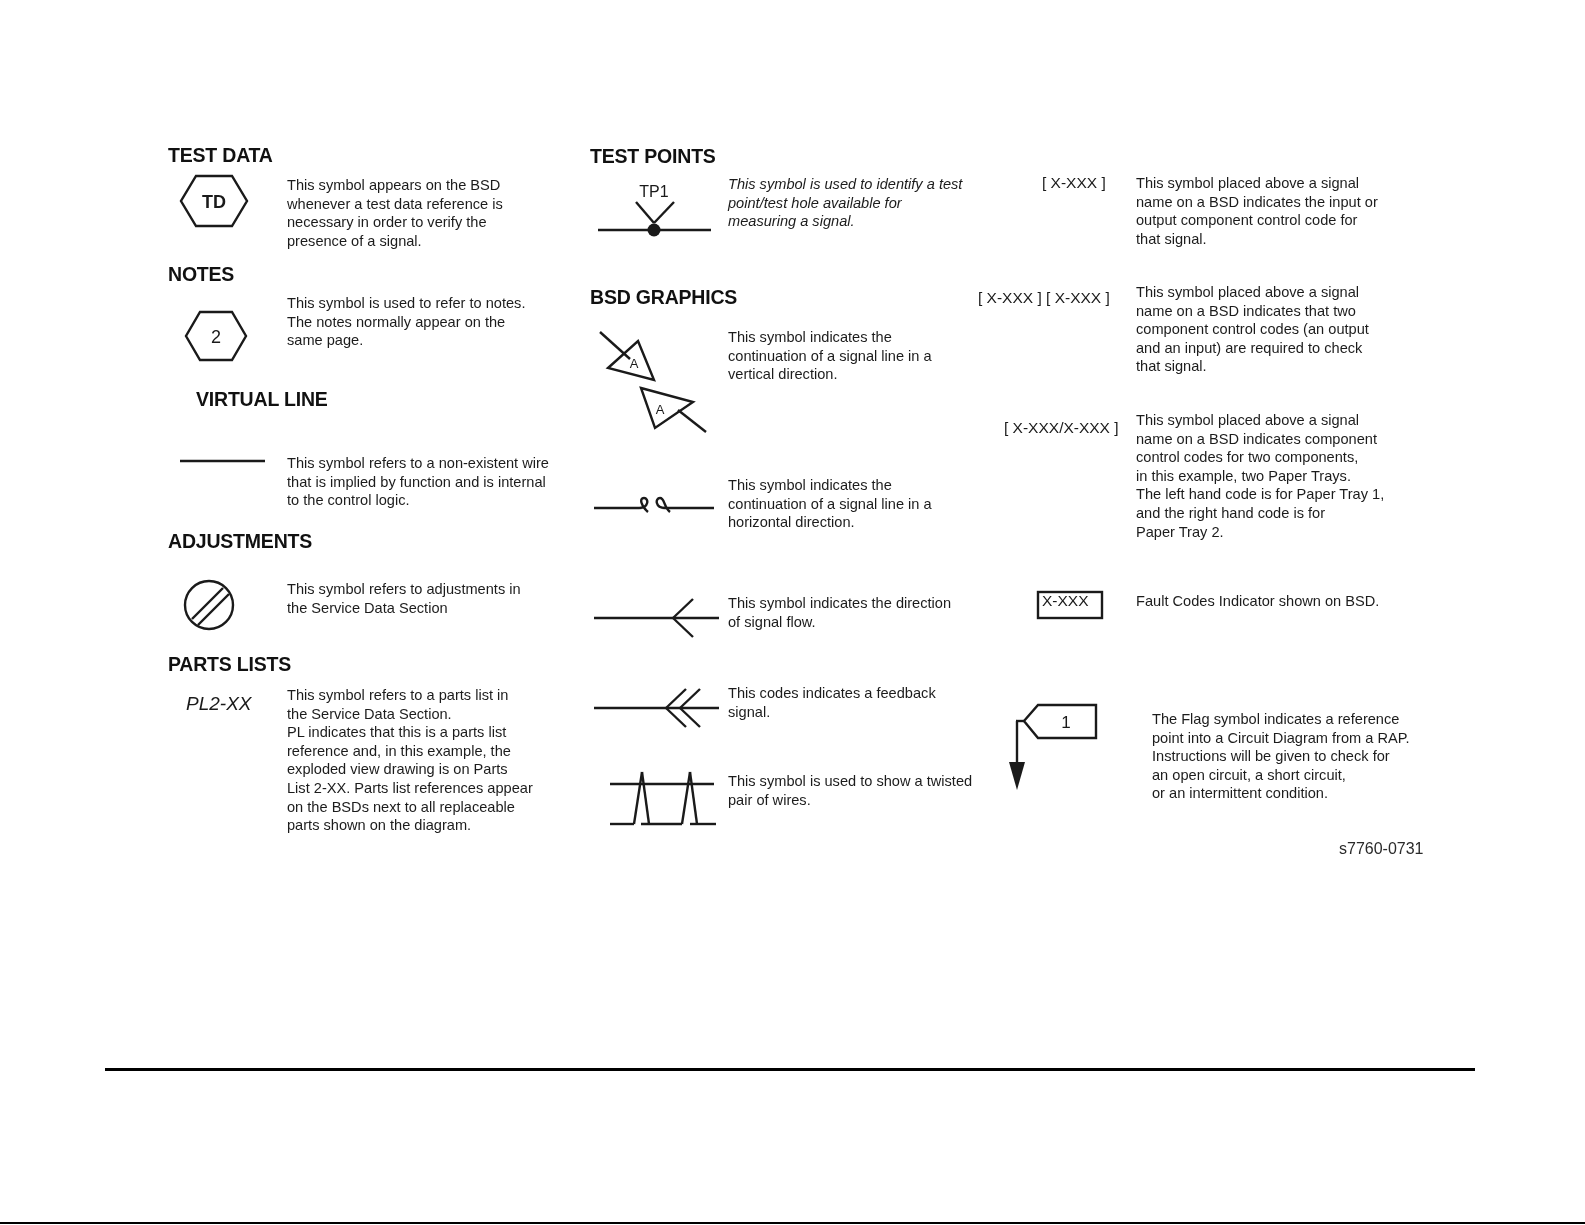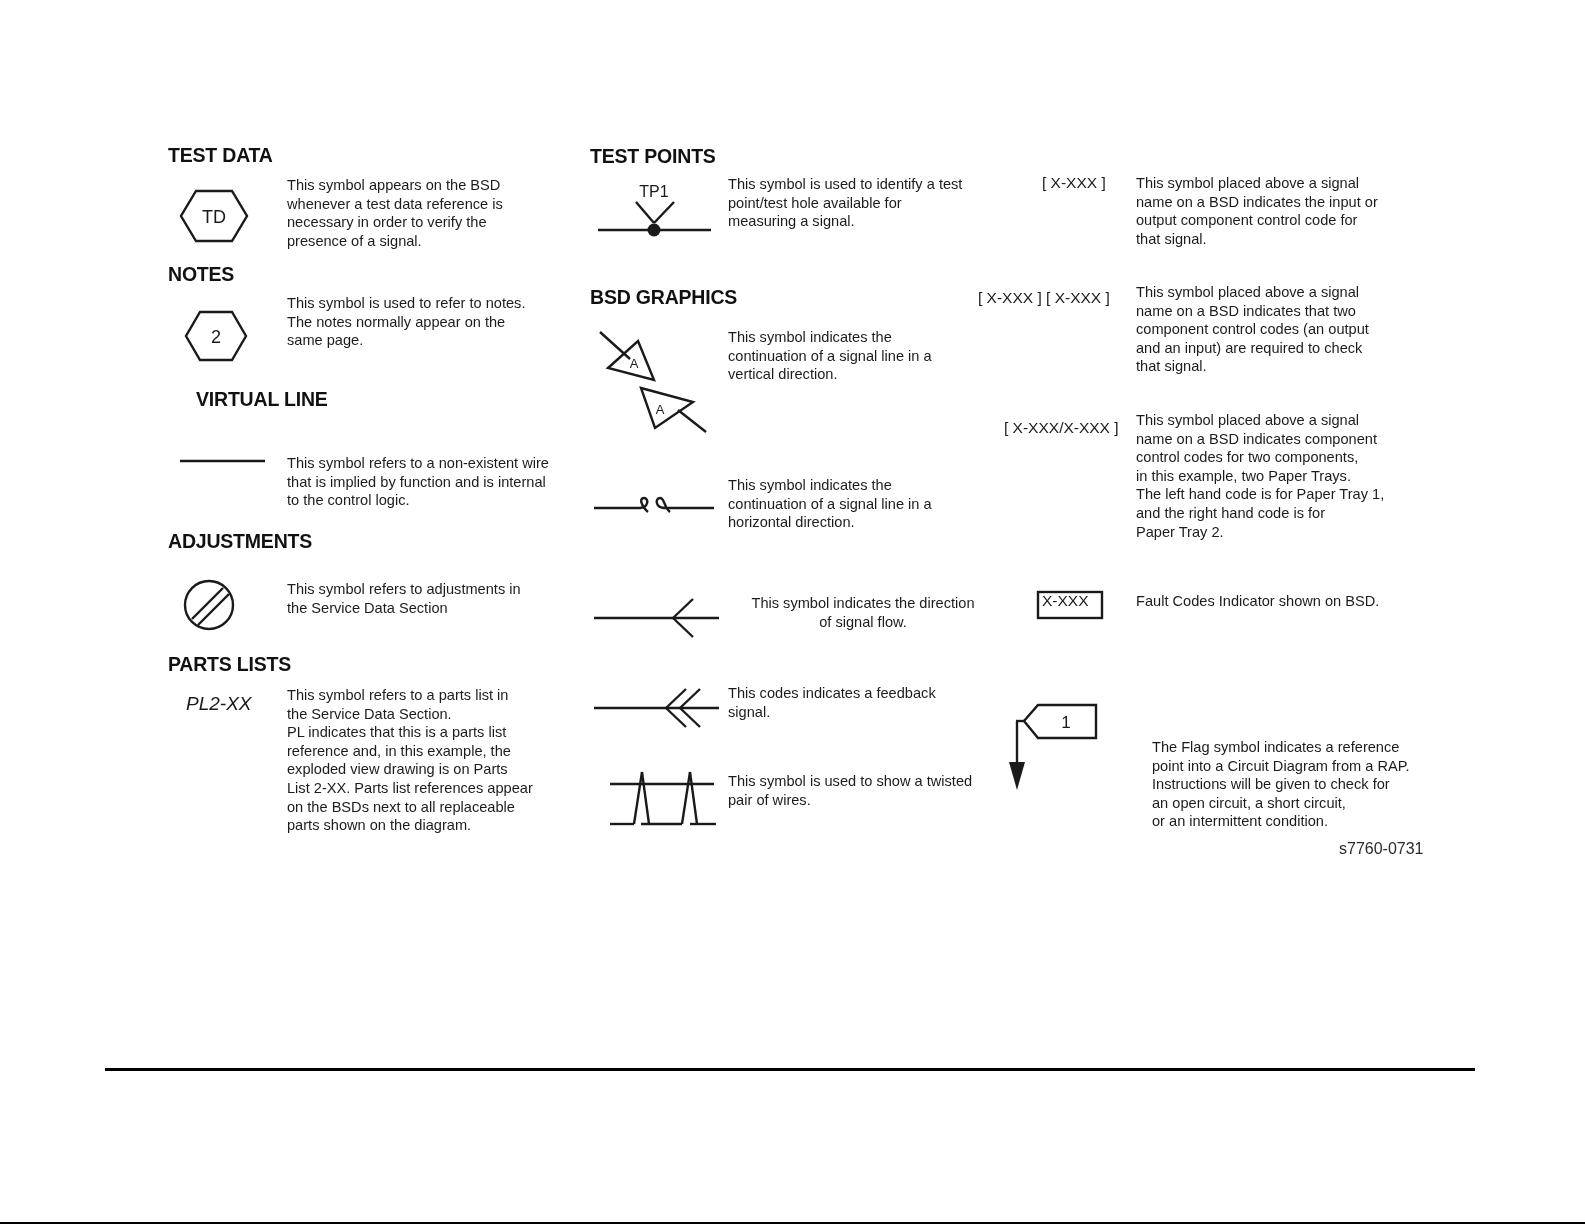--- a/index.html
+++ b/index.html
@@ -86,21 +86,21 @@
     fill: #1a1a1a;
   }
 </style>
 </head>
 <body>
 
 <div class="page">
 
   <div class="abs section-heading" style="left:168px; top:144px;">TEST DATA</div>
 
-  <div class="abs" style="left:178px; top:187px;">
+  <div class="abs" style="left:178px; top:172px;font-weight:bold;">
     <svg width="72" height="58" viewBox="0 0 72 58">
       <polygon class="stroke" points="18,4 54,4 69,29 54,54 18,54 3,29"></polygon>
       <text class="glyph" x="36" y="36" font-size="18" text-anchor="middle">TD</text>
     </svg>
   </div>
 
   <div class="abs desc" style="left:287px; top:176px; width:260px;">This symbol appears on the BSD
 whenever a test data reference is
 necessary in order to verify the
 presence of a signal.</div>
@@ -161,21 +161,21 @@
   <div class="abs" style="left:592px; top:180px;">
     <svg width="125" height="60" viewBox="0 0 125 60">
       <text class="glyph" x="62" y="17" font-size="16" text-anchor="middle">TP1</text>
       <line class="stroke" x1="44" y1="22" x2="62" y2="43"></line>
       <line class="stroke" x1="82" y1="22" x2="62" y2="43"></line>
       <line class="stroke" x1="6" y1="50" x2="119" y2="50" stroke-width="3"></line>
       <circle class="fill-dark" cx="62" cy="50" r="6.5"></circle>
     </svg>
   </div>
 
-  <div class="abs desc" style="left:728px; top:175px; width:260px;">This symbol is used to identify a test
+  <div class="abs desc" style="left:728px; top:175px; width:260px;font-style:italic;">This symbol is used to identify a test
 point/test hole available for
 measuring a signal.</div>
 
   <div class="abs section-heading" style="left:590px; top:286px;">BSD GRAPHICS</div>
 
   <div class="abs" style="left:596px; top:326px;">
     <svg width="120" height="110" viewBox="0 0 120 110">
 
       <line class="stroke" x1="4" y1="6" x2="34" y2="33"></line>
       <polygon class="stroke" points="42,15 58,54 12,42"></polygon>
@@ -205,21 +205,21 @@
 horizontal direction.</div>
 
   <div class="abs" style="left:592px; top:596px;">
     <svg width="130" height="44" viewBox="0 0 130 44">
       <line class="stroke" x1="2" y1="22" x2="127" y2="22" stroke-width="3"></line>
       <line class="stroke" x1="101" y1="3" x2="81" y2="22" stroke-width="3"></line>
       <line class="stroke" x1="101" y1="41" x2="81" y2="22" stroke-width="3"></line>
     </svg>
   </div>
 
-  <div class="abs desc" style="left:728px; top:594px; width:270px;text-align:center;">This symbol indicates the direction
+  <div class="abs desc" style="left:728px; top:594px; width:270px;">This symbol indicates the direction
 of signal flow.</div>
 
   <div class="abs" style="left:592px; top:686px;">
     <svg width="130" height="44" viewBox="0 0 130 44">
       <line class="stroke" x1="2" y1="22" x2="127" y2="22" stroke-width="3"></line>
       <line class="stroke" x1="94" y1="3" x2="74" y2="22" stroke-width="3"></line>
       <line class="stroke" x1="94" y1="41" x2="74" y2="22" stroke-width="3"></line>
       <line class="stroke" x1="108" y1="3" x2="88" y2="22" stroke-width="3"></line>
       <line class="stroke" x1="108" y1="41" x2="88" y2="22" stroke-width="3"></line>
     </svg>
@@ -289,21 +289,21 @@
       <polygon class="stroke" points="30,7 88,7 88,40 30,40 16,23" stroke-width="2.6"></polygon>
       <text class="glyph" x="58" y="30" font-size="17" text-anchor="middle">1</text>
 
       <line class="stroke" x1="16" y1="23" x2="8" y2="23" stroke-width="2.8"></line>
       <line class="stroke" x1="9" y1="23" x2="9" y2="72" stroke-width="2.8"></line>
 
       <polygon class="fill-dark" points="9,92 1,64 17,64"></polygon>
     </svg>
   </div>
 
-  <div class="abs desc" style="left:1152px; top:710px; width:300px;margin-top:28px;">The Flag symbol indicates a reference
+  <div class="abs desc" style="left:1152px; top:710px; width:300px;">The Flag symbol indicates a reference
 point into a Circuit Diagram from a RAP.
 Instructions will be given to check for
 an open circuit, a short circuit,
 or an intermittent condition.</div>
 
   <div class="abs footer-code" style="left:1339px; top:840px;">s7760-0731</div>
 
   <div class="rule-main" style="left:105px; top:1068px; width:1370px;"></div>
   <div class="rule-edge" style="left:0px; top:1222px; width:1585px;"></div>
 

